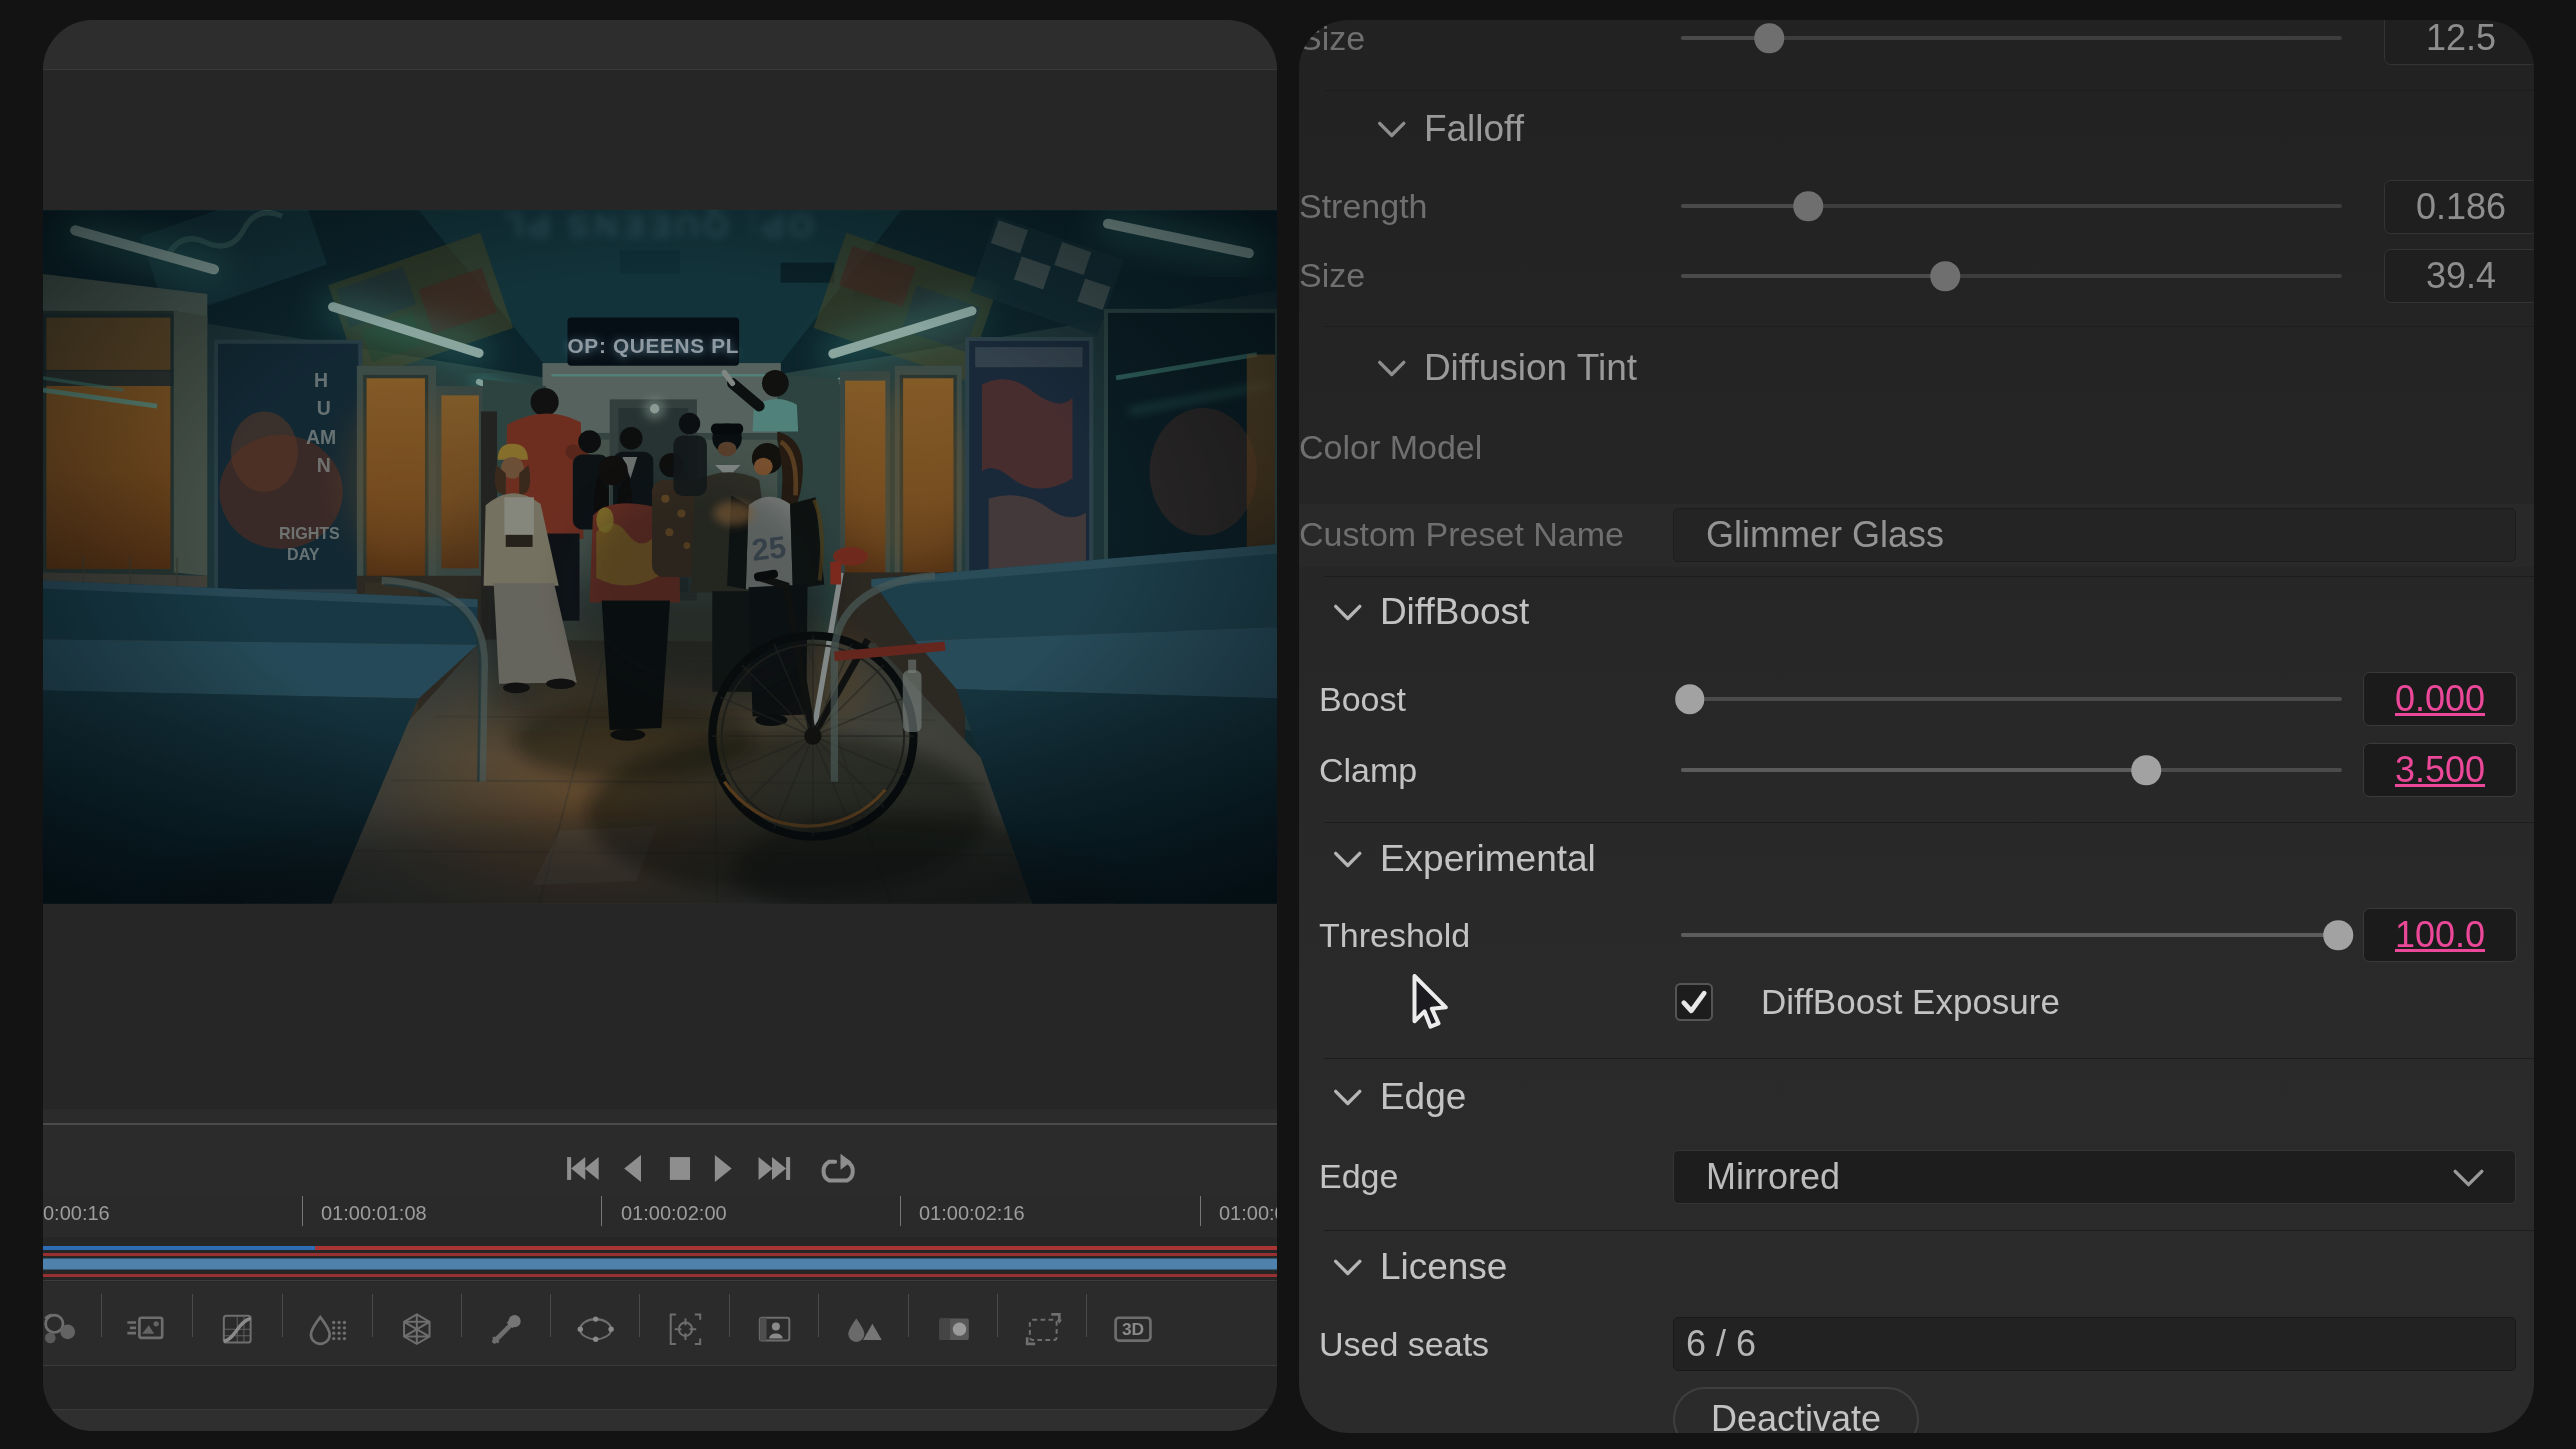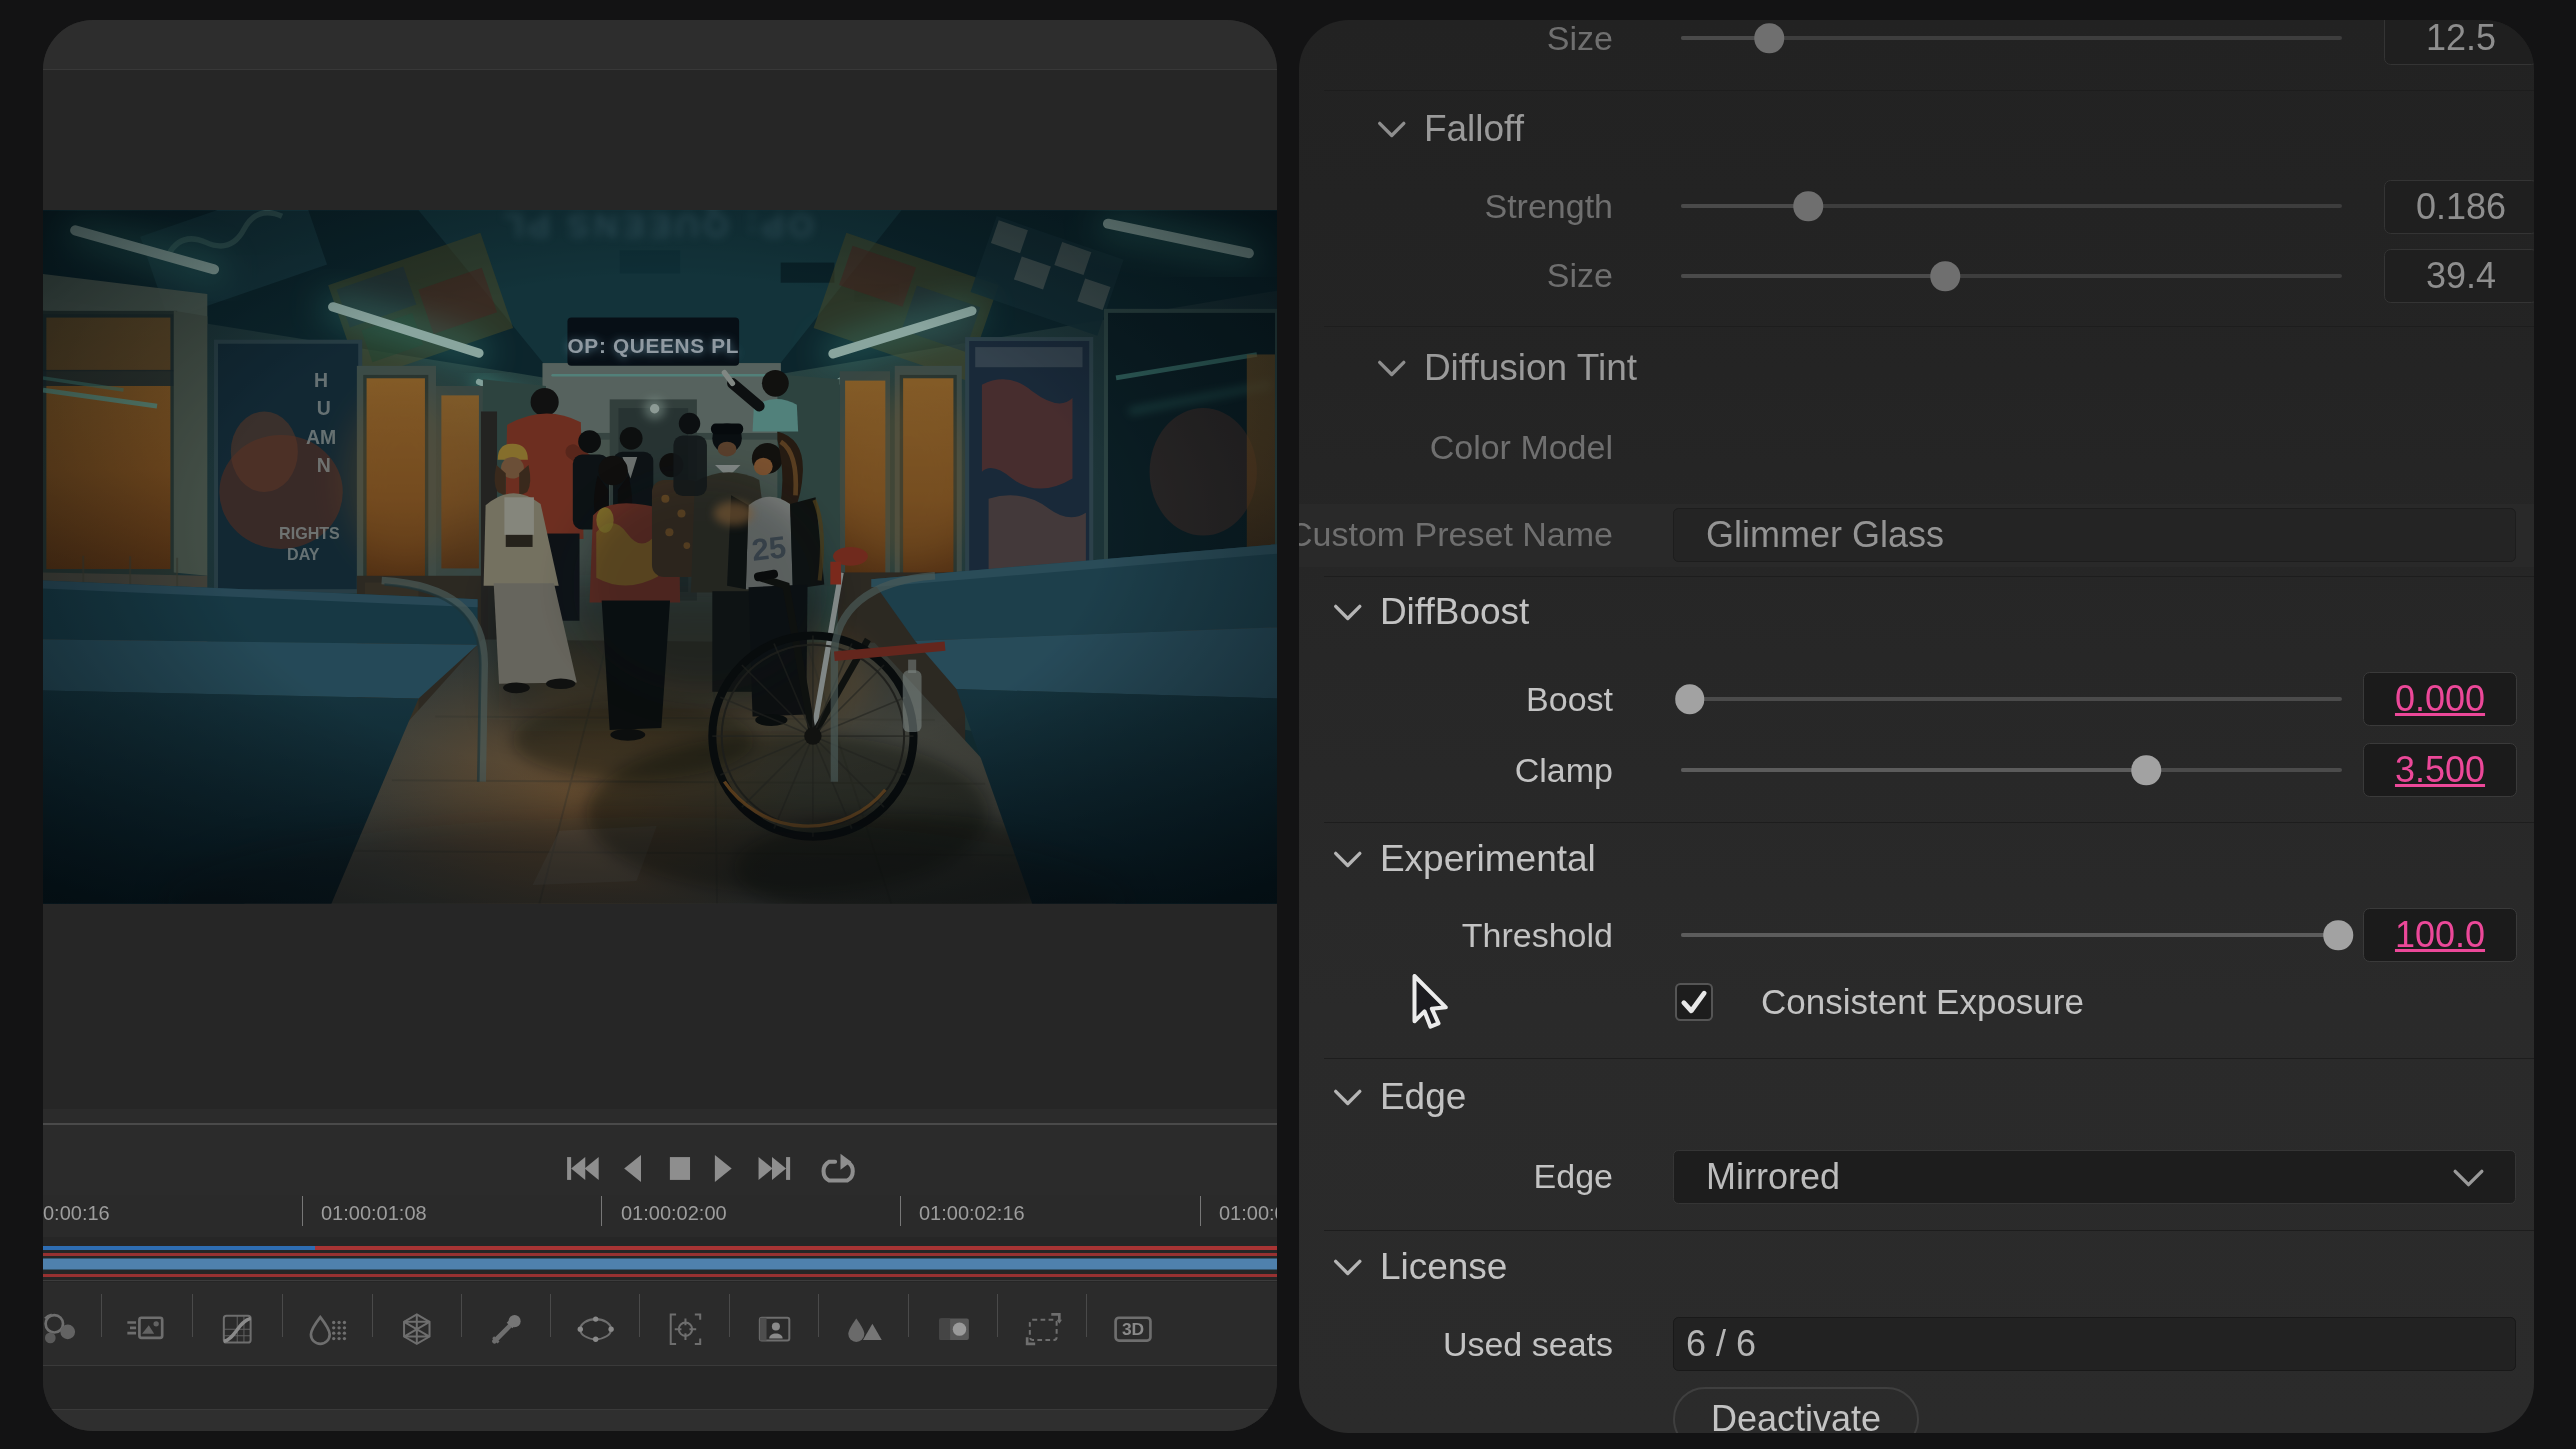--- a/index.html
+++ b/index.html
@@ -37,22 +37,22 @@
 
   
   #rpanel { position:absolute; left:1299px; top:20px; width:1235px; height:1413px;
             background:linear-gradient(180deg,#222222 0%, #242424 25%, #272727 45%, #2a2a2a 70%, #2b2b2b 100%);
             border-radius:50px; overflow:hidden; }
   .rdiv { position:absolute; left:25px; right:0; height:1.3px; background:#1d1d1d; }
 
   .shead { position:absolute; height:40px; display:flex; align-items:center; font-size:37px; }
   .shead svg { margin-right:17.4px; }
 
-  .rlabel { position:absolute; width:350px; text-align:right; font-size:34px; line-height:40px;
-            right:921px; }
+  .rlabel { position:absolute; width:350px; text-align:left; font-size:34px; line-height:40px;
+            right:885px; }
   .dim    { color:#6f6f6f; }
   .dimh   { color:#9a9a9a; }
   .bri    { color:#c3c3c3;padding-left:20px; }
   .brih   { color:#c3c3c3; }
 
   .track { position:absolute; left:382px; width:661px; height:4px; border-radius:2px; }
   .track.t-dim { background:#3d3d3d; }
   .track.t-bri { background:#4b4b4b; }
   .knob { position:absolute; top:50%; transform:translate(-50%,-50%); width:29.5px; height:29.5px; border-radius:50%; }
   .fill { position:absolute; left:0; top:0; height:100%; border-radius:2px; }
@@ -633,21 +633,21 @@
       <div class="fill f-bri" style="width:657px"></div>
       <div class="knob k-bri" style="left:657px"></div>
     </div>
   <div class="vbox v-bri" style="top:888px">100.0</div>
 
   <div class="abs" style="left:376px; top:963px; width:38px; height:38px; background:#1d1d1d; border:2px solid #555; border-radius:5.4px">
     <svg width="34" height="34" viewBox="0 0 50 50">
         <polyline points="10,26 21,38 40,12" fill="none" stroke="#e8e8e8" stroke-width="7" stroke-linecap="round" stroke-linejoin="round"></polyline>
       </svg>
   </div>
-  <div class="abs bri" style="left:442px; top:962px; font-size:35px">Consistent Exposure</div>
+  <div class="abs bri" style="left:442px; top:962px; font-size:35px">DiffBoost Exposure</div>
 
   <div class="rdiv" style="top:1038px"></div>
 
   <div class="shead brih" style="left:34px; top:1057px">
     <svg width="29.5" height="29.5" viewBox="0 0 44 44">
         <polyline points="4,14 22,32 40,14" fill="none" stroke="#b5b5b5" stroke-width="5" stroke-linecap="round" stroke-linejoin="round"></polyline>
       </svg>
     <span>Edge</span>
   </div>
 

